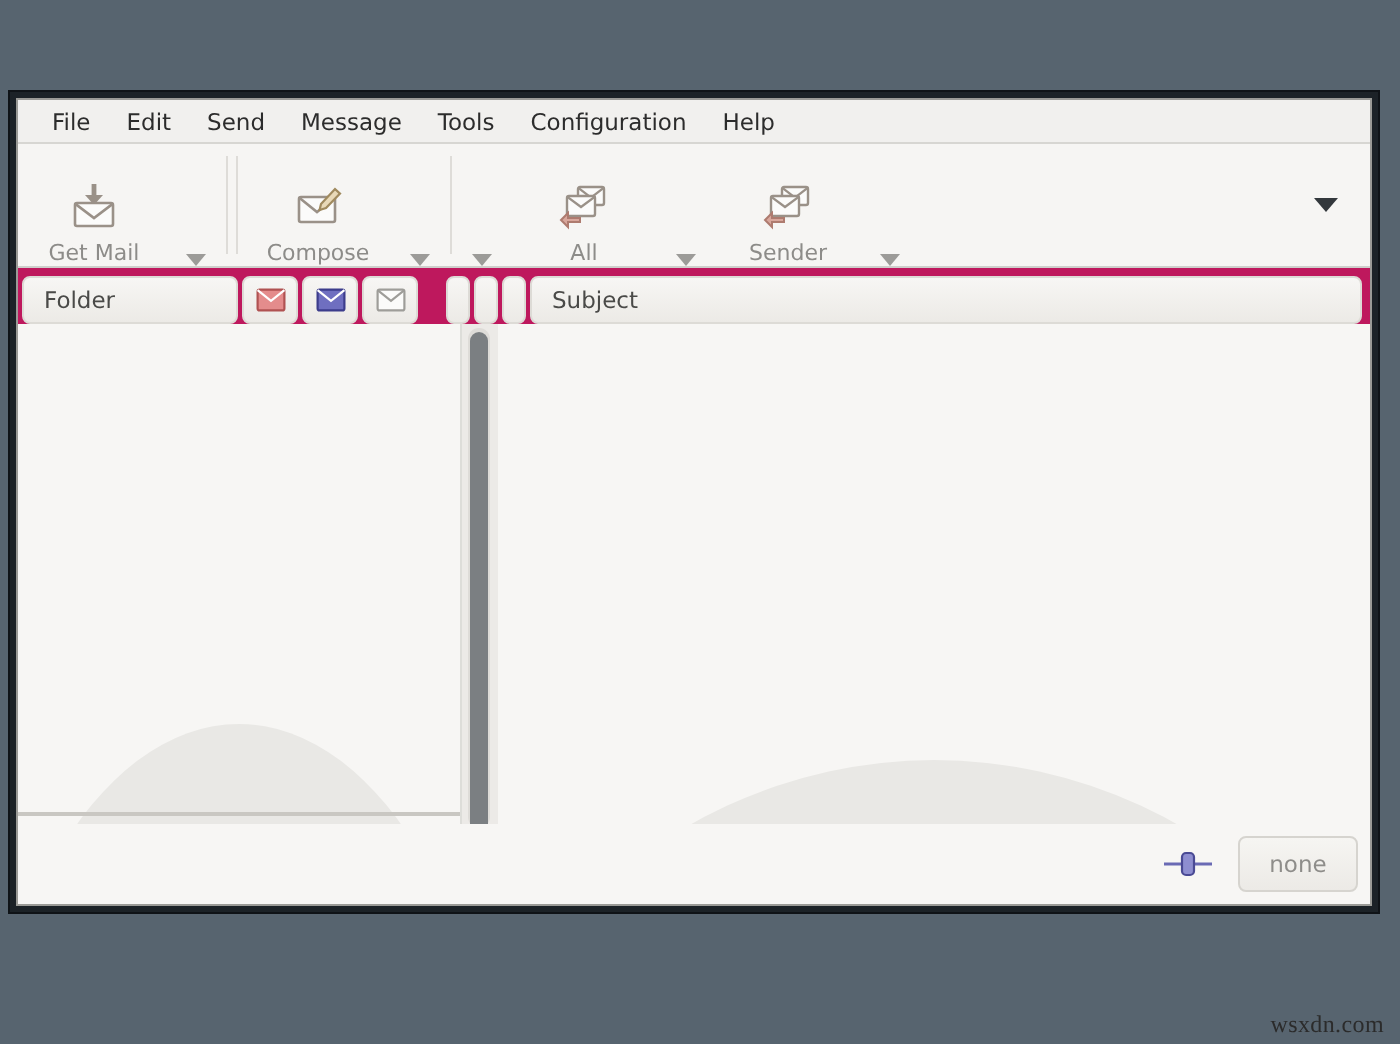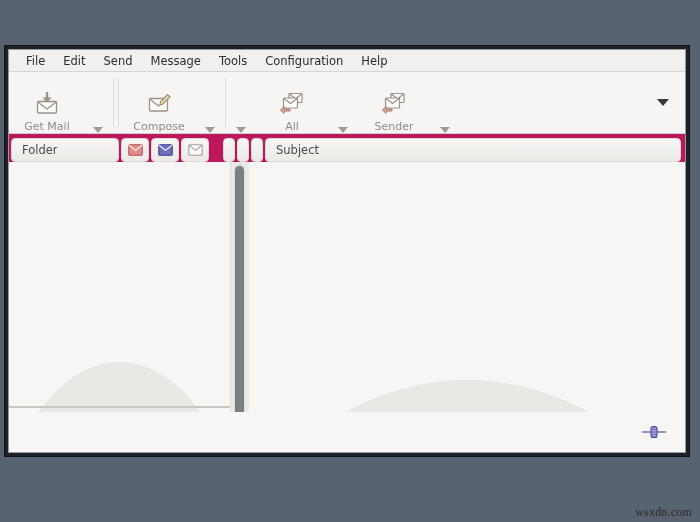--- a/index.html
+++ b/index.html
@@ -521,19 +521,22 @@
         </div>
       </div>
 
       <div id="statusbar">
         <div id="status-slider-icon">
           <svg width="26" height="14" viewBox="0 0 26 14">
             <path d="M1 7 L25 7" stroke="#6a6ab4" stroke-width="1.4"></path>
             <rect x="10" y="1.5" width="6" height="11" rx="2" fill="#8e8ed0" stroke="#4a4a94" stroke-width="1.1"></rect>
           </svg>
         </div>
+        <div id="status-none-button">
+          <span>none</span>
+        </div>
       </div>
 
     </div>
   </div>
 </div>
 
 <div id="watermark">wsxdn.com</div>
 
 </body></html>

